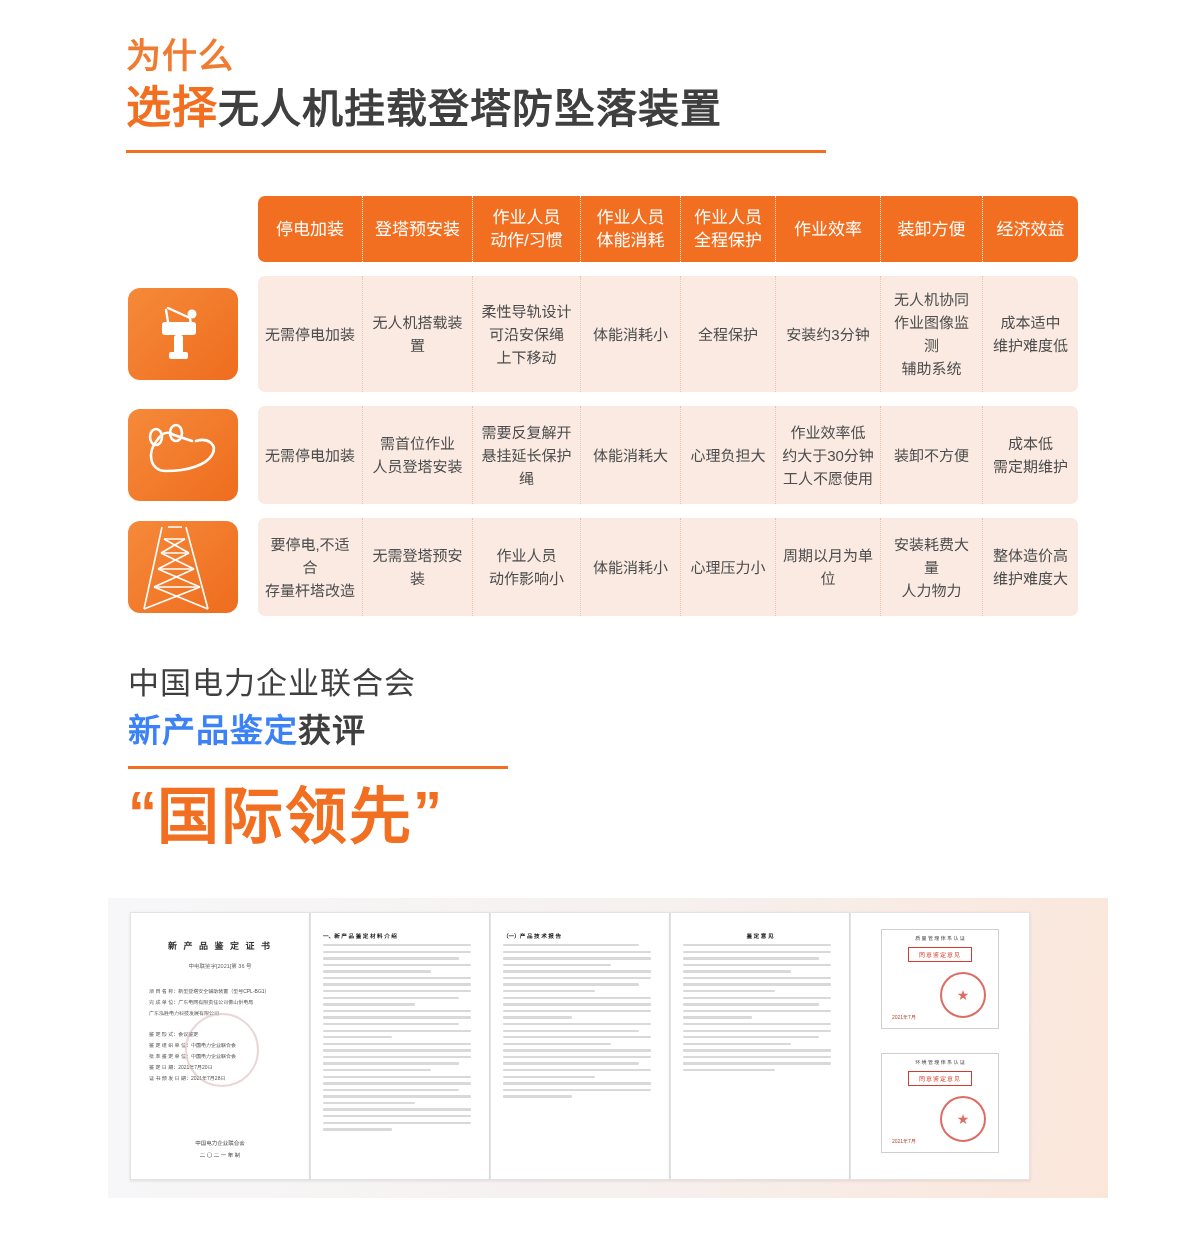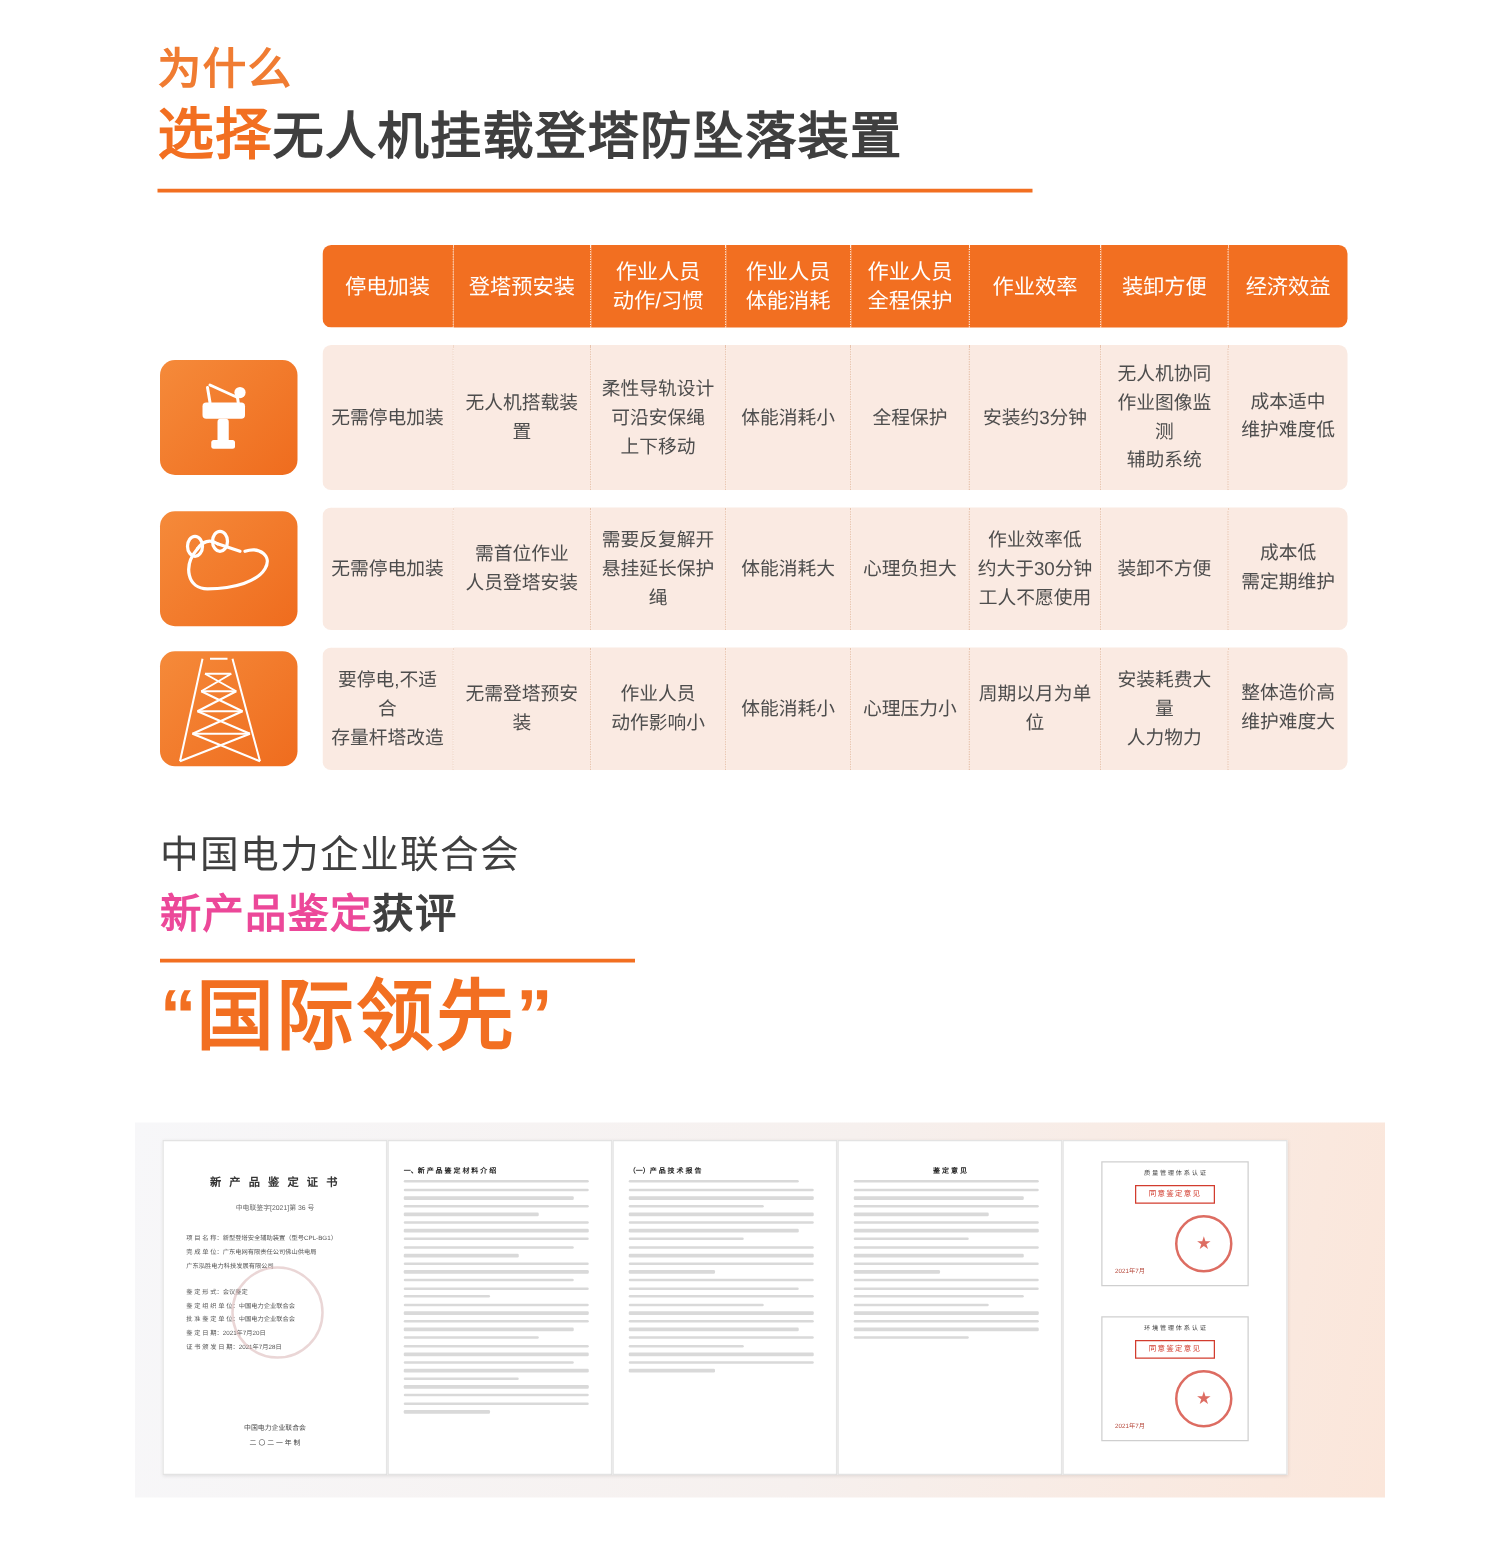--- a/index.html
+++ b/index.html
@@ -107,21 +107,21 @@
   .data-cell {
     background: #faeae2;
     font-size: 15px;
     line-height: 23px;
     color: #4d4d4d;
     padding: 12px 6px;
     height: 98px;
     border-right: 1px dotted #e8c3ad;
   }
   .data-cell.first { border-top-left-radius: 7px; border-bottom-left-radius: 7px; margin-top: 48px; }
-  .data-cell.last  { border-top-right-radius: 7px; border-bottom-right-radius: 7px; border-right: none; font-family: Liberation Mono, monospace; }
+  .data-cell.last  { border-top-right-radius: 7px; border-bottom-right-radius: 7px; border-right: none; }
 
   
   .ico-svg { display: block; width: 110px; height: 92px; }
 
   
   .award-block {
     position: absolute;
     left: 128px;
     top: 664px;
     width: 700px;
@@ -133,21 +133,21 @@
     line-height: 40px;
   }
   .award-l2 {
     margin-top: 6px;
     line-height: 42px;
     white-space: nowrap;
   }
   .award-l2 .orange {
     font-size: 33px;
     font-weight: bold;
-    color: #ec4899;
+    color: #3b82f6;
     letter-spacing: 1px;
   }
   .award-l2 .dark {
     font-size: 33px;
     font-weight: bold;
     color: #3f3f3f;
     letter-spacing: 1px;
     text-align: right;
   }
   .award-underline {
@@ -164,21 +164,20 @@
     font-weight: bold;
   }
   .award-quote .qmark {
     font-size: 58px;
     vertical-align: top;
     line-height: 66px;
   }
   .award-quote .qtext {
     font-size: 62px;
     letter-spacing: 2px;
-    font-family: Liberation Mono, monospace;
   }
 
   
   .certs {
     position: absolute;
     left: 0;
     top: 880px;
     width: 1200px;
     height: 330px;
   }

